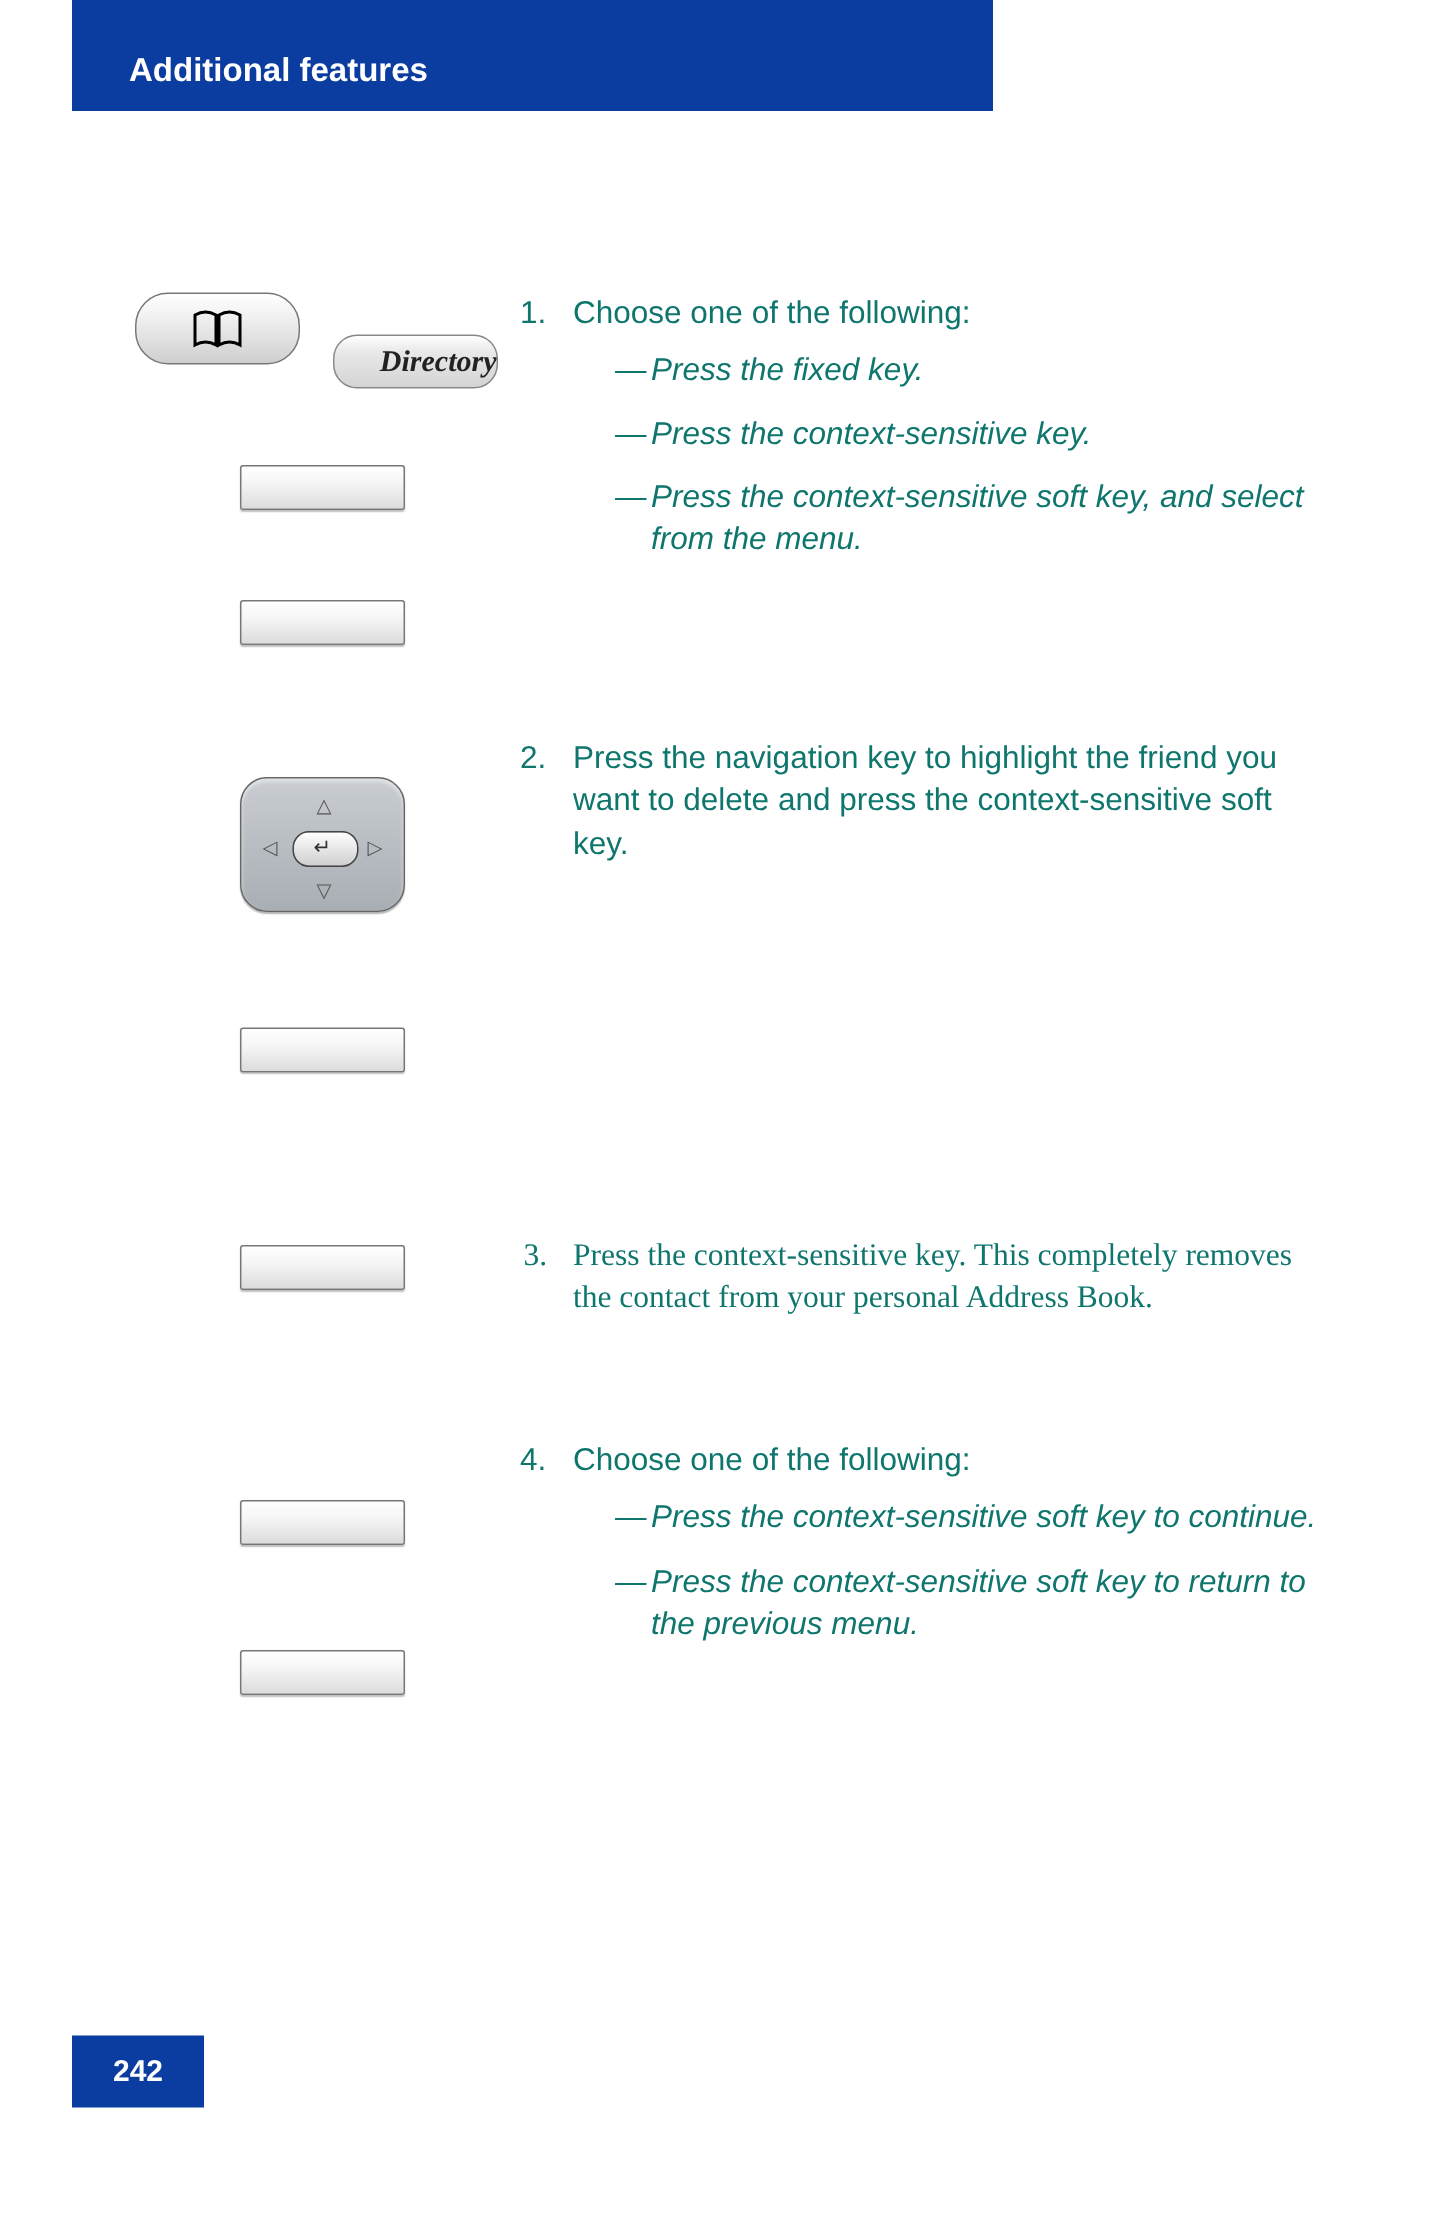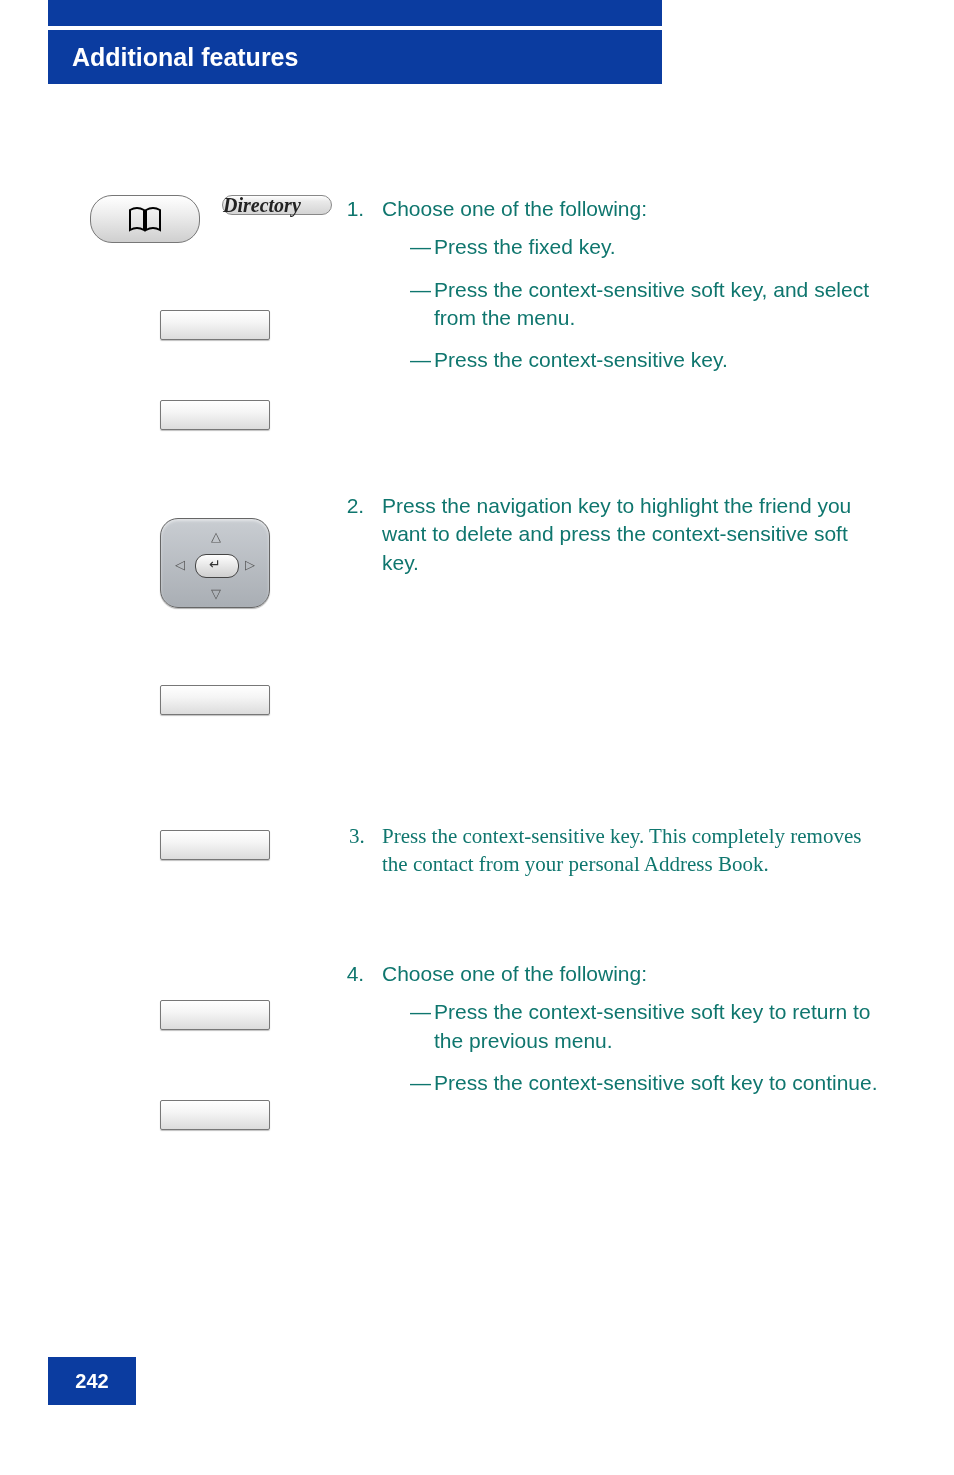--- a/index.html
+++ b/index.html
@@ -13,27 +13,27 @@
     position: relative;
   }
   .topstrip {
     position: absolute;
     top: 0; left: 48px;
     width: 614px; height: 26px;
     background: #0B3CA0;
   }
   .headerbar {
     position: absolute;
-    top: 30px; left: 48px;
+    top: 20px; left: 48px;
     width: 614px; height: 54px;
     background: #0B3CA0;
     color: #fff;
     font-weight: bold;
-    font-size: 25px;
-    padding-left: 24px;
+    font-size: 22px;
+    padding-left: 38px;
     display: flex;
     align-items: center;
   }
   .left-col {
     position: absolute;
     left: 90px;
     width: 250px;
   }
   .right-col {
     position: absolute;
@@ -57,32 +57,33 @@
     border: 1px solid #777;
     border-radius: 22px;
     background: linear-gradient(#fff,#ededed 40%,#cfcfcf);
     display: flex;
     align-items: center;
     justify-content: center;
   }
   .book-svg { width: 34px; height: 30px; }
   .directory-btn {
     width: 110px;
-    height: 20px;
+    height: 36px;
     border: 1px solid #888;
     border-radius: 16px;
     background: linear-gradient(#fff,#e9e9e9 30%,#d4d4d4);
     font-style: italic;
     font-family: "Times New Roman", serif;
     font-weight: bold;
     font-size: 20px;
     color: #222;
     display: flex;
     align-items: center;
-    justify-content: flex-start;
+    justify-content: flex-end;
+    margin-top: 28px;
   }
   .navpad {
     width: 110px;
     height: 90px;
     border: 1px solid #666;
     border-radius: 18px;
     background: linear-gradient(#c9cdd2,#a9aeb4);
     position: relative;
     box-shadow: inset 0 2px 3px rgba(255,255,255,.5), 0 1px 1px rgba(0,0,0,.3);
   }
@@ -101,21 +102,21 @@
     color: #555;
   }
   .navpad .up    { left: 50px; top: 10px; }
   .navpad .down  { left: 50px; bottom: 6px; }
   .navpad .left  { left: 14px; top: 38px; }
   .navpad .right { right: 14px; top: 38px; }
   .navpad .enter { position:absolute; left:48px; top:37px; font-size:14px; color:#333;}
   ol { margin: 0; padding-left: 30px; }
   ol > li { margin-bottom: 28px; padding-left: 12px; }
   ul.dash { list-style: none; padding-left: 28px; margin: 10px 0 0 0; }
-  ul.dash > li { position: relative; margin-bottom: 14px; padding-left: 24px; }
+  ul.dash > li { position: relative; margin-bottom: 14px; padding-left: 24px; font-style: italic; }
   ul.dash > li::before {
     content: "—";
     position: absolute;
     left: 0;
   }
   .pagenum-box {
     position: absolute;
     left: 48px;
     bottom: 70px;
     width: 88px;
@@ -185,26 +186,26 @@
   <ol start="1">
     <li>
       <span>Choose one of the following:</span>
       <ul class="dash">
         <li>
           <span>Press the </span>
           <span> fixed key.</span>
         </li>
         <li>
           <span>Press the </span>
+          <span> context-sensitive key.</span>
+        </li>
+        <li>
+          <span>Press the </span>
           <span> context-sensitive soft key, and select </span>
           <span> from the menu.</span>
-        </li>
-        <li>
-          <span>Press the </span>
-          <span> context-sensitive key.</span>
         </li>
       </ul>
     </li>
   </ol>
 </div>
 
 <div class="right-col" style="top:492px;">
   <ol start="2">
     <li>
       <span>Press the </span>
@@ -223,25 +224,25 @@
   </ol>
 </div>
 
 <div class="right-col" style="top:960px;">
   <ol start="4">
     <li>
       <span>Choose one of the following:</span>
       <ul class="dash">
         <li>
           <span>Press the </span>
+          <span> context-sensitive soft key to continue.</span>
+        </li>
+        <li>
+          <span>Press the </span>
           <span> context-sensitive soft key to return to the previous menu.</span>
-        </li>
-        <li>
-          <span>Press the </span>
-          <span> context-sensitive soft key to continue.</span>
         </li>
       </ul>
     </li>
   </ol>
 </div>
 
 <div class="pagenum-box">
   <span>242</span>
 </div>
 

